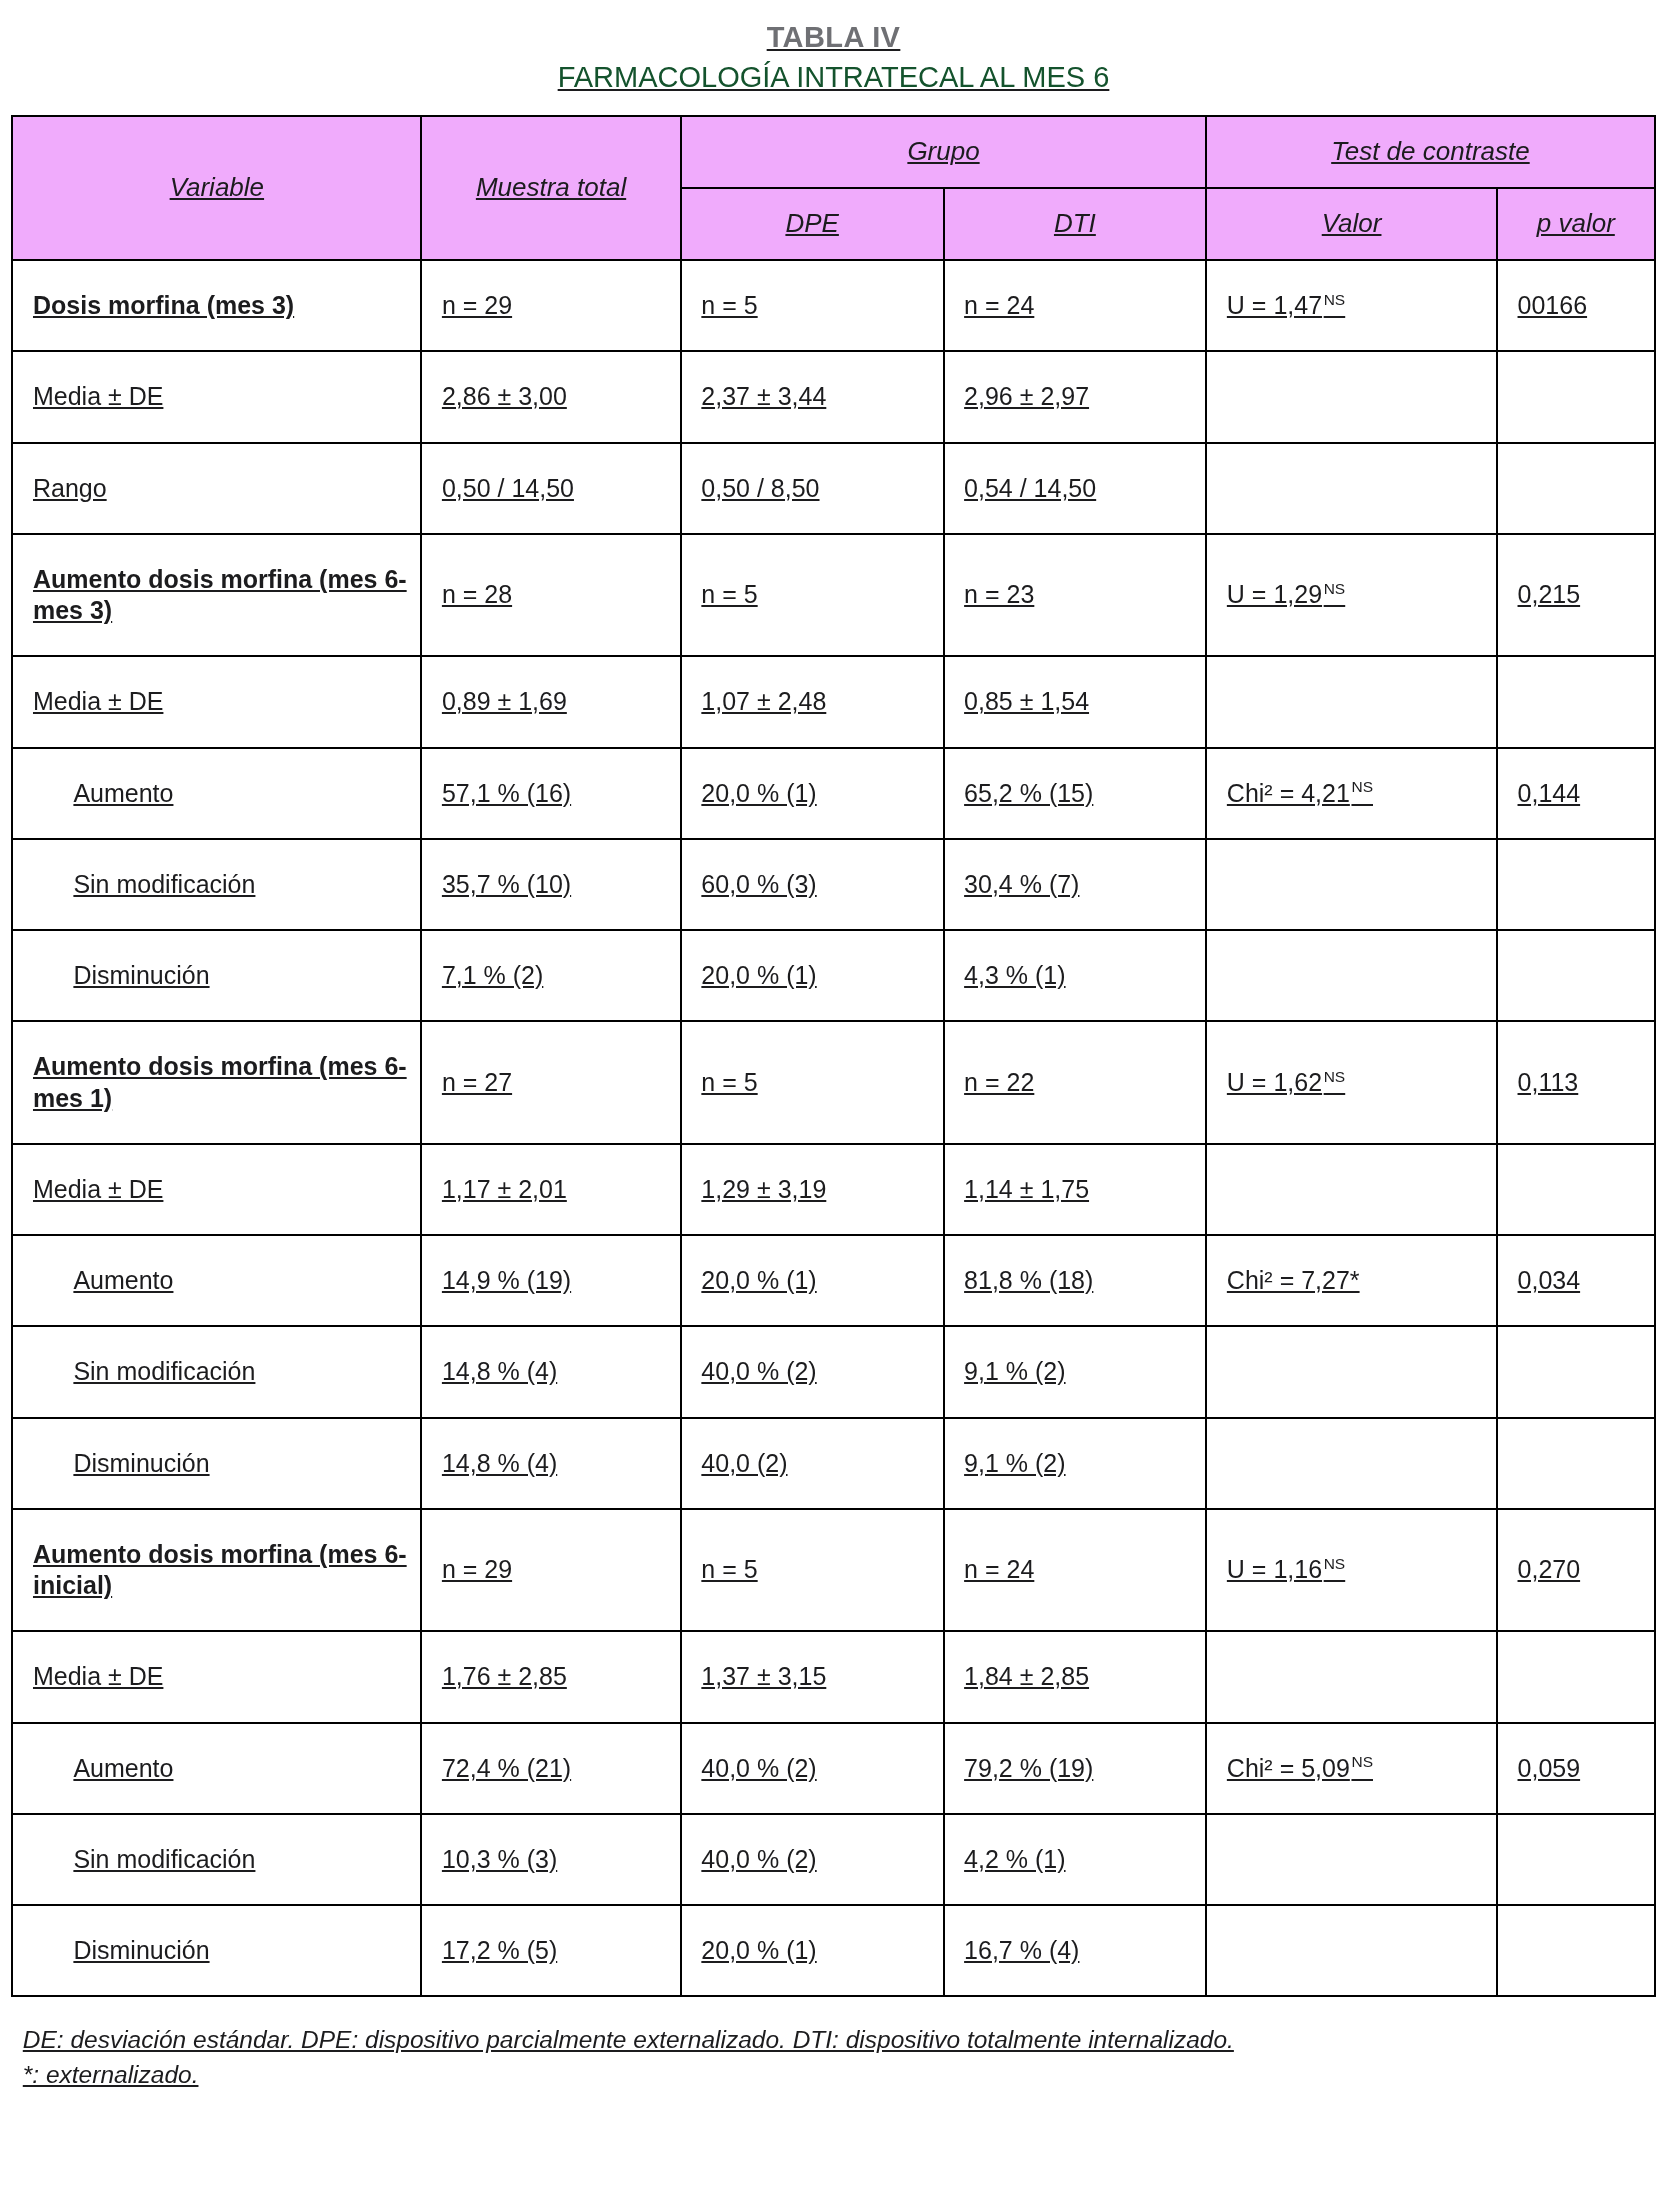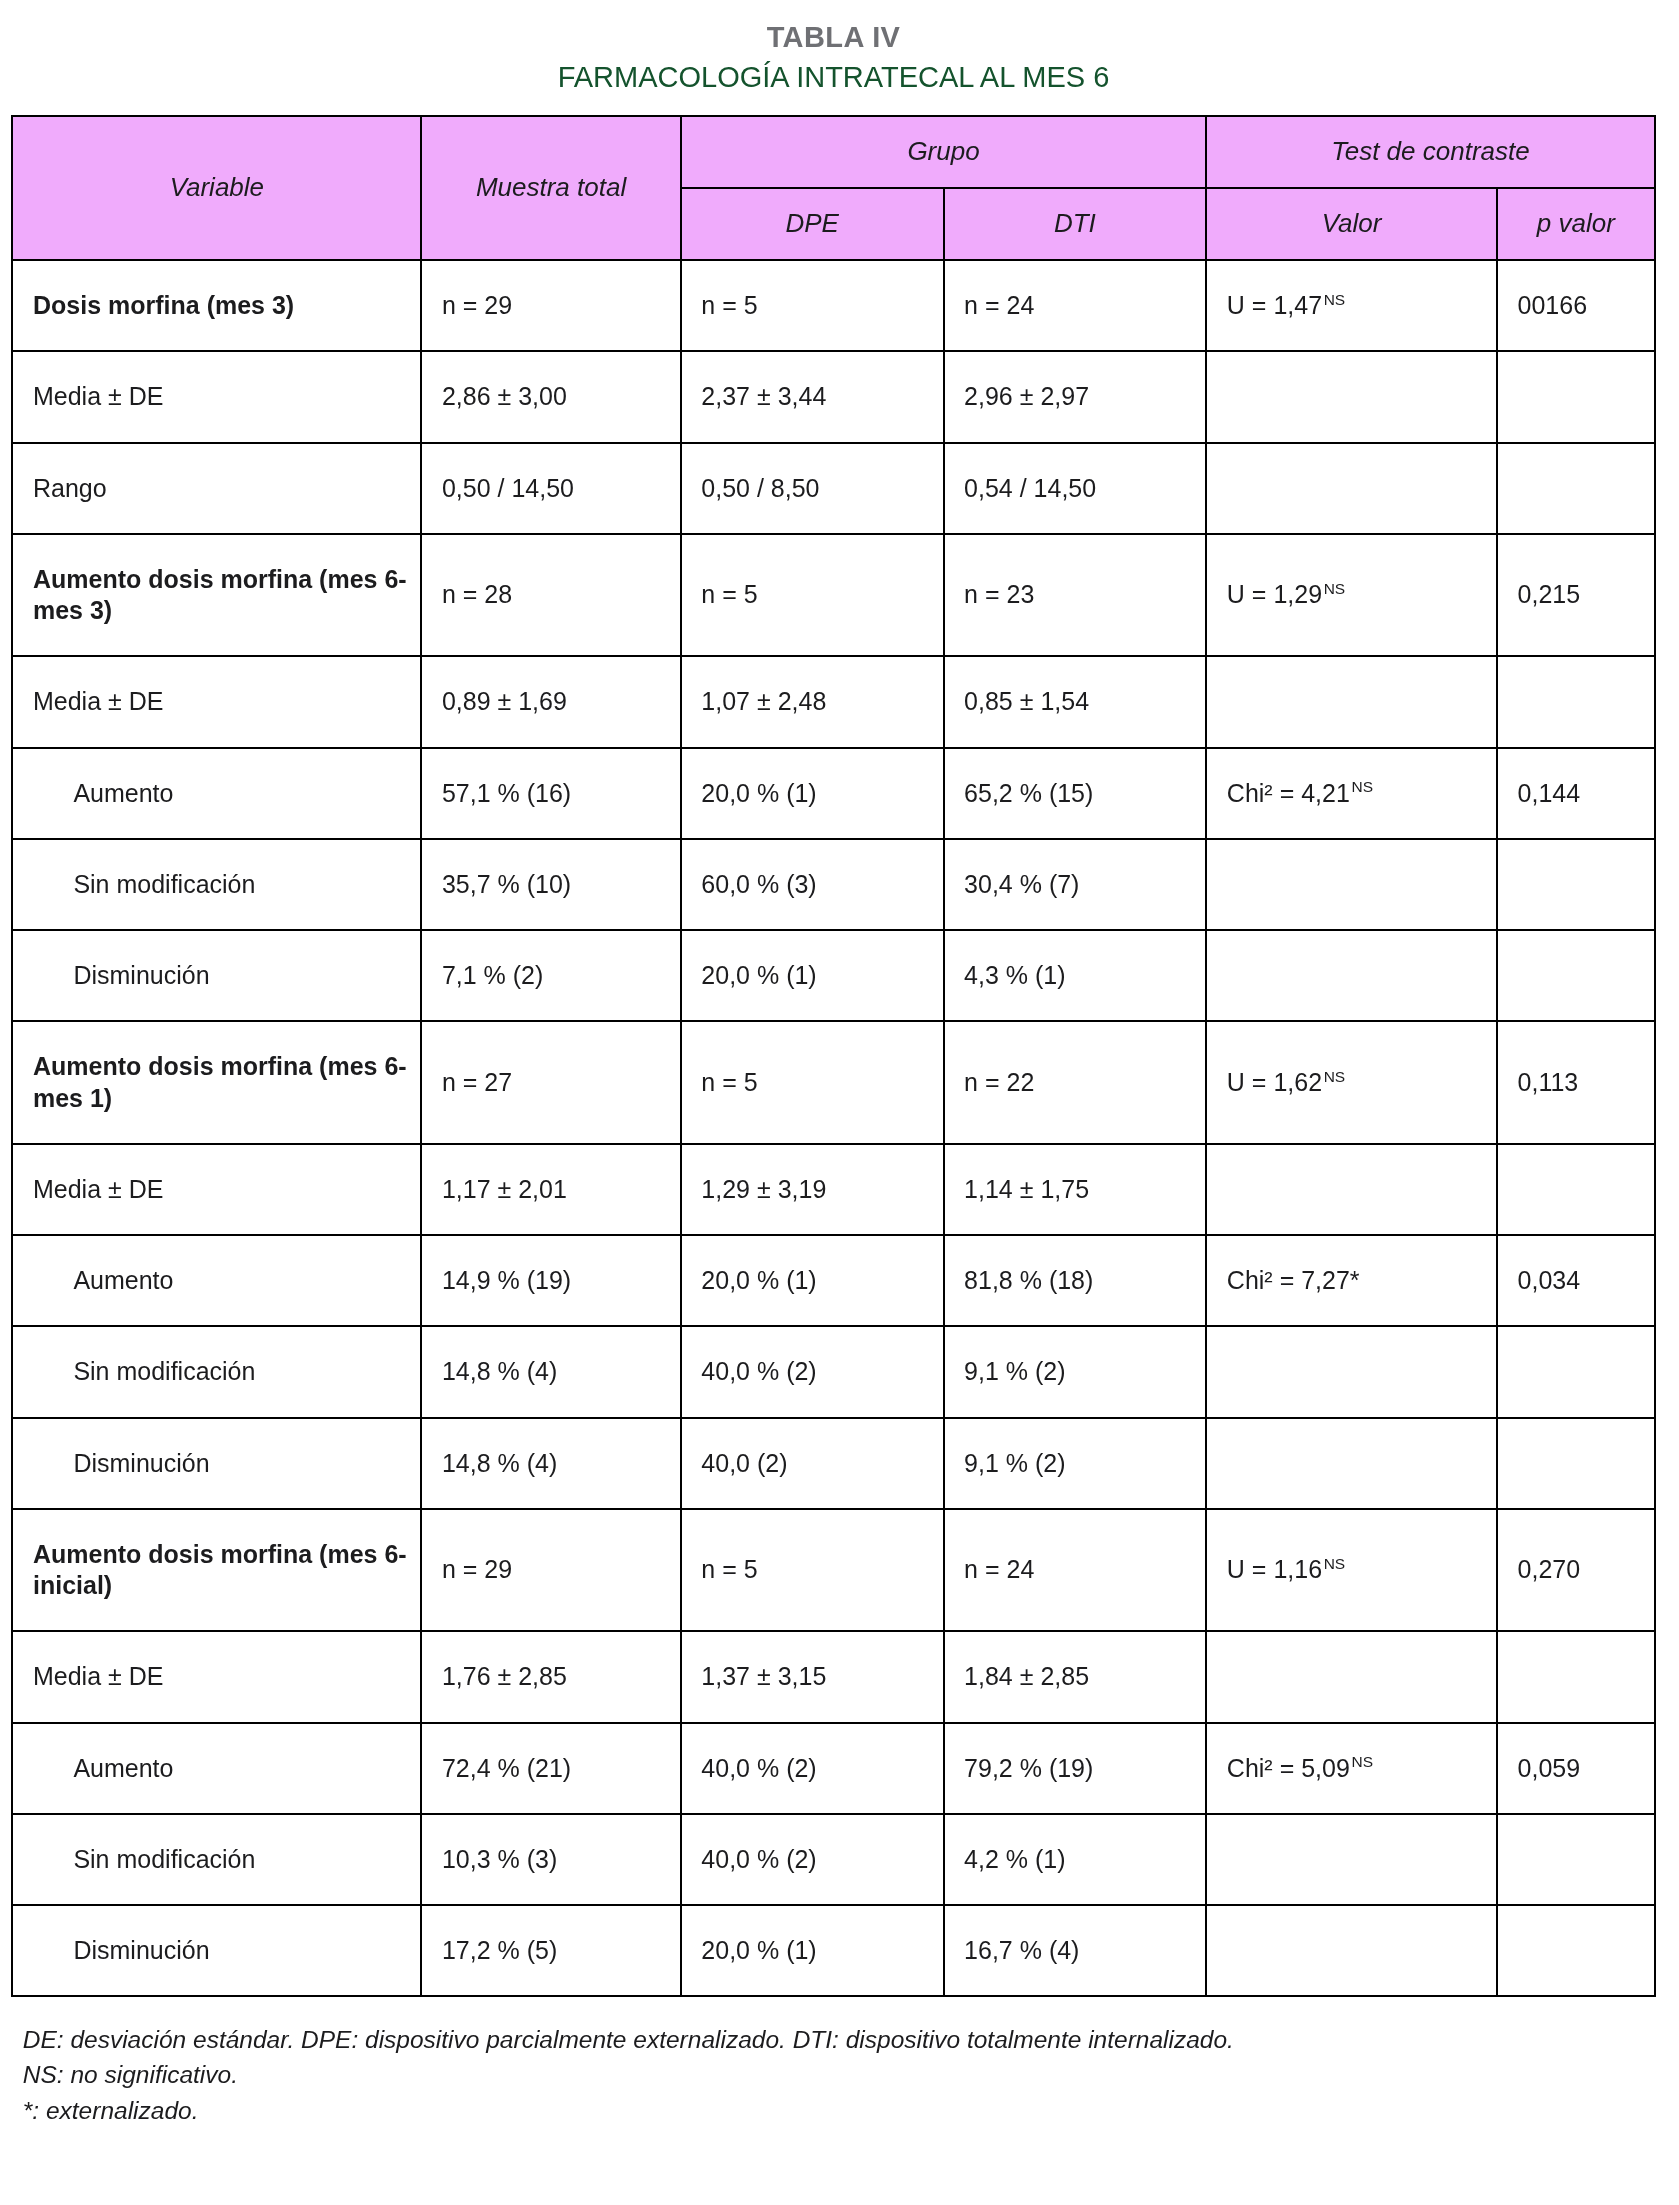--- a/index.html
+++ b/index.html
@@ -6,20 +6,21 @@
   html, body { margin: 0; padding: 0; background: #ffffff; }
   body {
     font-family: "Liberation Sans", "DejaVu Sans", sans-serif;
     color: #1c1c1e;
     width: 1679px;
   }
   .page {
     width: 1667px;
     min-height: 2205px;
     padding: 11.4px 11.4px 24.5px 11.4px;
+    text-decoration: underline;
   }
   .title-block {
     text-align: center;
     padding: 9.8px 0 21px 0;
   }
   .title-main {
     font-size: 29px;
     font-weight: 700;
     letter-spacing: 0.4px;
     color: #6f7074;
@@ -247,18 +248,17 @@
           <td>20,0 % (1)</td>
           <td>16,7 % (4)</td>
           <td></td>
           <td></td>
         </tr>
       </tbody>
   </table>
 
   <div class="footnotes">
     <p class="fn-line">DE: desviación estándar. DPE: dispositivo parcialmente externalizado. DTI: dispositivo totalmente internalizado.</p>
-    <p class="fn-line">NS: no significativo.</p>
     <p class="fn-line">*: externalizado.</p>
   </div>
 
 </div>
 
 
 </body></html>

